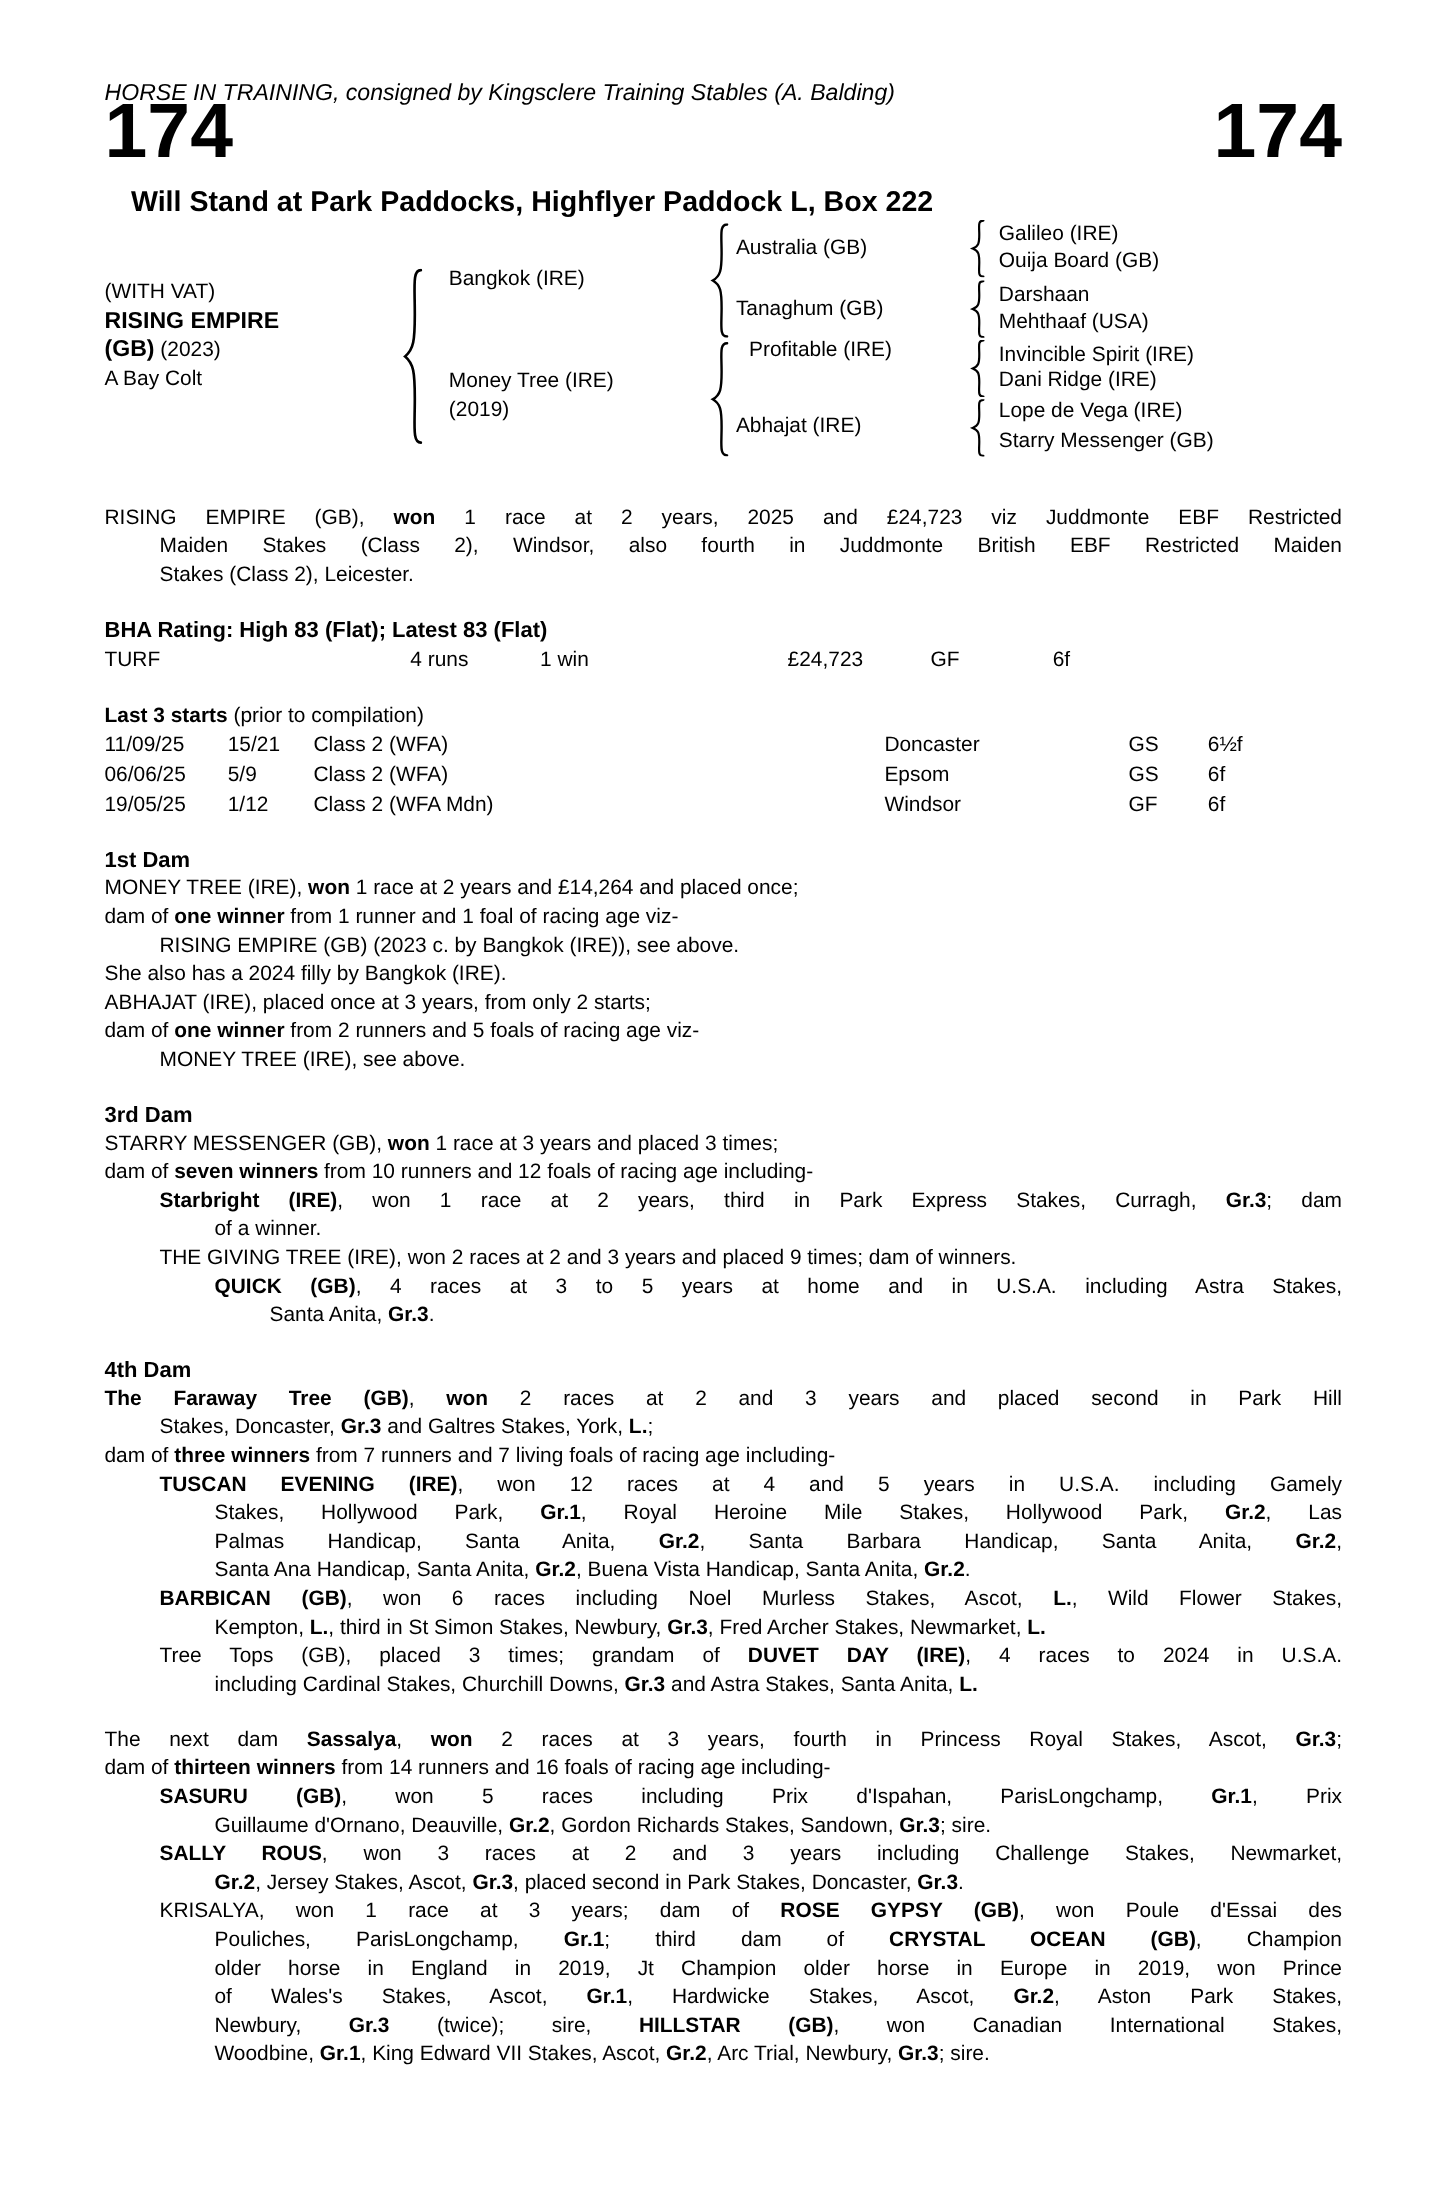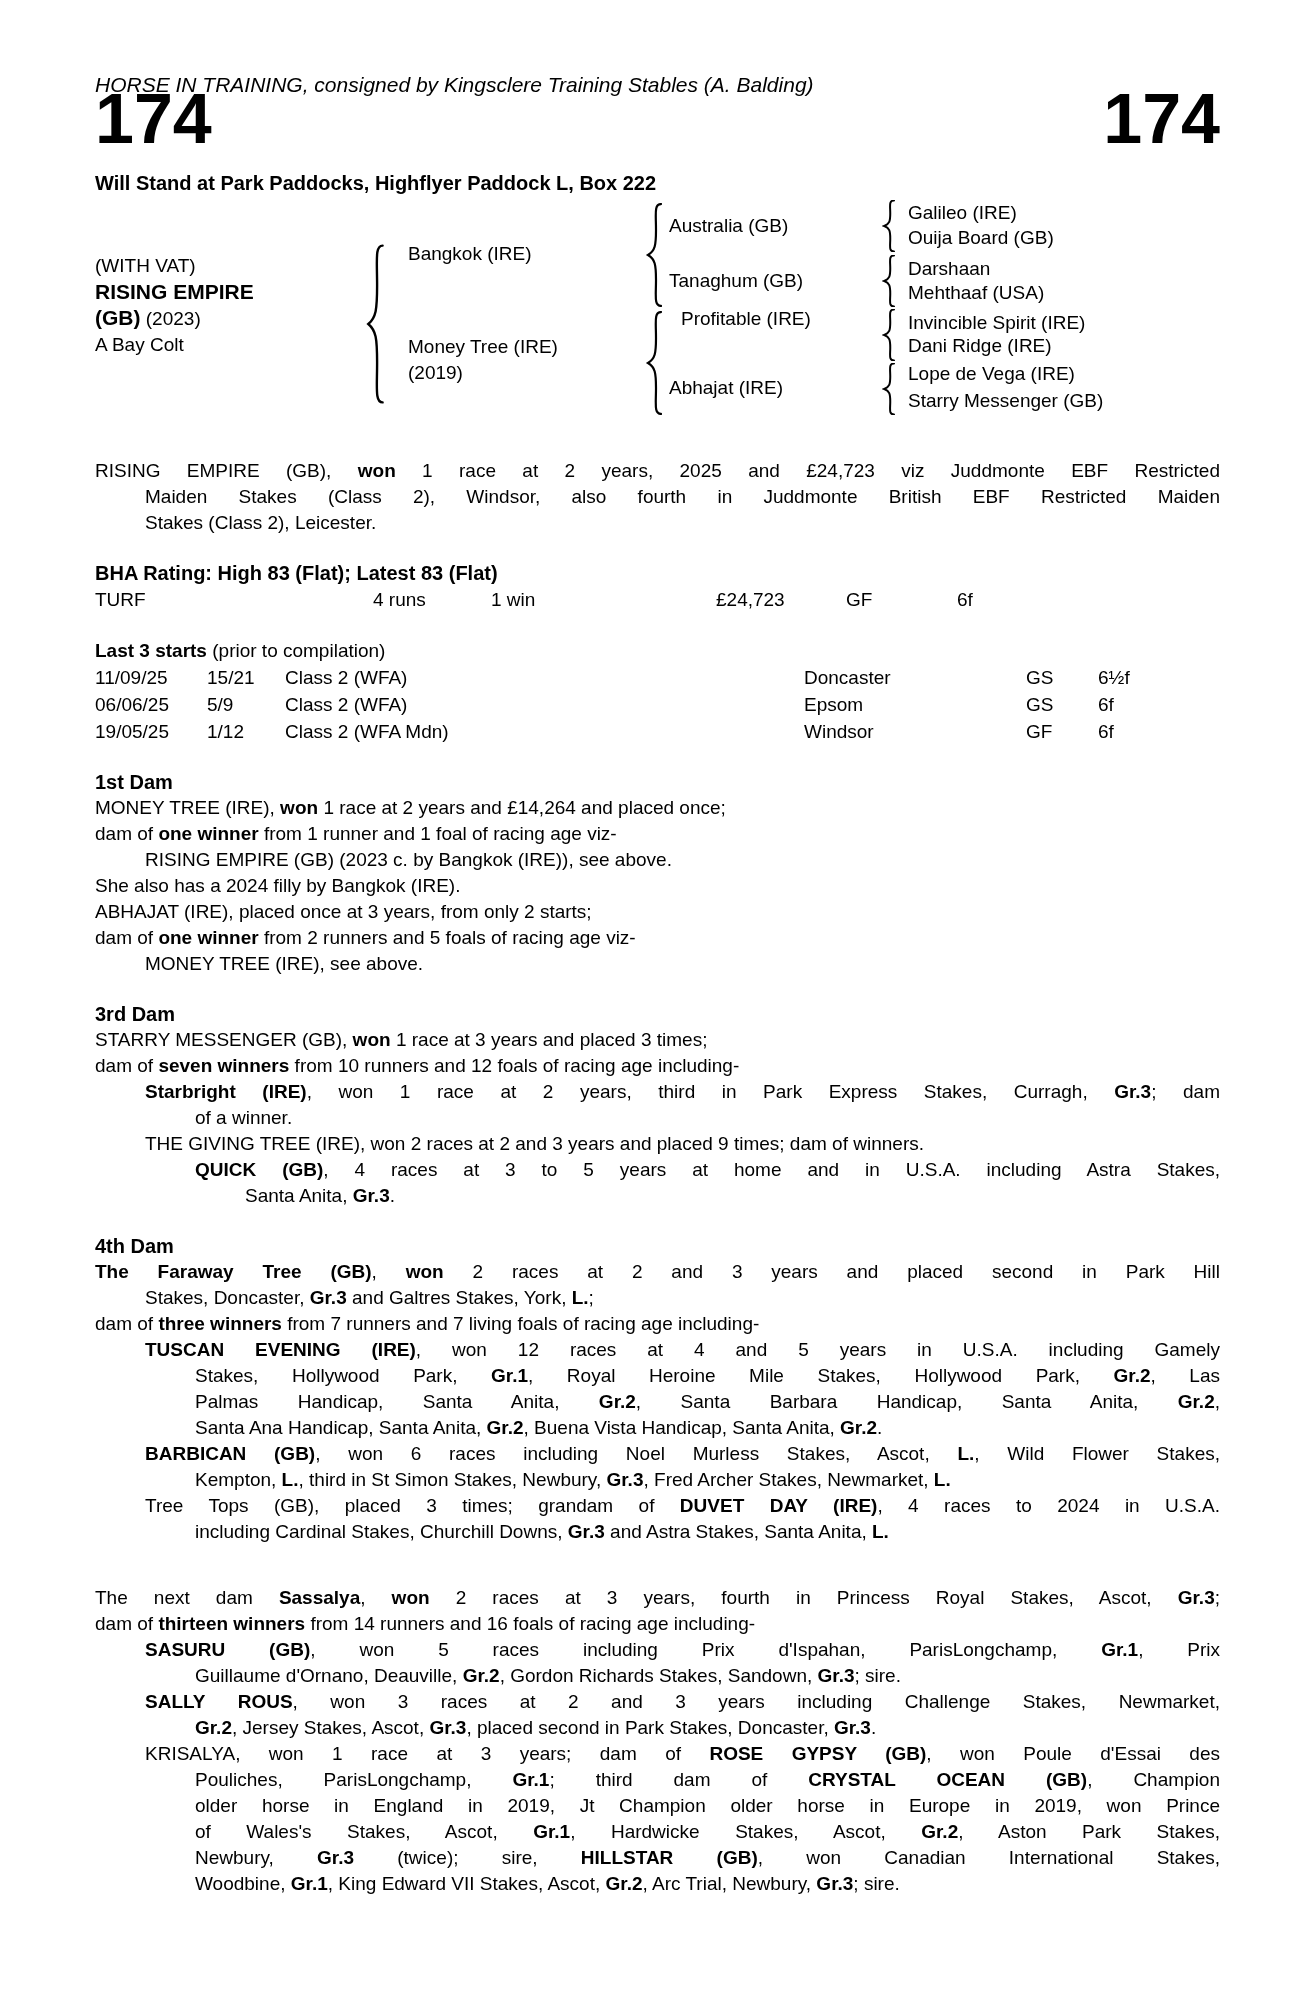--- a/index.html
+++ b/index.html
@@ -8,35 +8,35 @@
     font-family:"Liberation Sans","DejaVu Sans",sans-serif;
     font-size:19px;color:#000;position:relative;overflow:hidden;
   }
   .content{margin:0 95px;width:1125px;}
   .b{font-weight:700;text-align:center;}
   .i{}
   
   .page-header{margin-top:72px;text-align:left;font-style:italic;font-size:21px;line-height:26px;}
   .lot-row{display:flex;justify-content:space-between;margin-top:-4px;line-height:50px;height:50px;}
   .lot-num{font-weight:700;font-size:70px;}
-  .stand-line{margin-top:26px;font-weight:700;font-size:20px;line-height:26px;}
+  .stand-line{margin-top:26px;font-weight:700;font-size:26px;line-height:26px;margin-left:24px;}
   
   .pedigree{position:relative;height:250px;margin-top:4px;}
   .ped-text{position:absolute;line-height:22px;white-space:nowrap;}
   .ped-name{font-size:21px;font-weight:700;}
   .brace{position:absolute;}
   
   .tl{line-height:26px;min-height:26px;}
   .ind0{padding-left:0;}
   .ind50{padding-left:50px;}
   .ind100{padding-left:100px;}
   .ind150{padding-left:150px;}
   .jl{text-align:justify;text-align-last:justify;-moz-text-align-last:justify;}
   .mt8{margin-top:8px;}
-  .mt24{margin-top:40px;}
+  .mt24{margin-top:24px;}
   .mt32{margin-top:32px;}
   .sec-h{margin-top:24px;font-weight:700;font-size:20px;line-height:26px;}
   
   .rel{position:relative;}
   .row26{height:27px;line-height:27px;}
   .row26 span{position:absolute;white-space:nowrap;}
   .t-surface{left:0;}
   .t-runs{left:278px;}
   .t-win{left:396px;}
   .t-earn{left:621px;}

